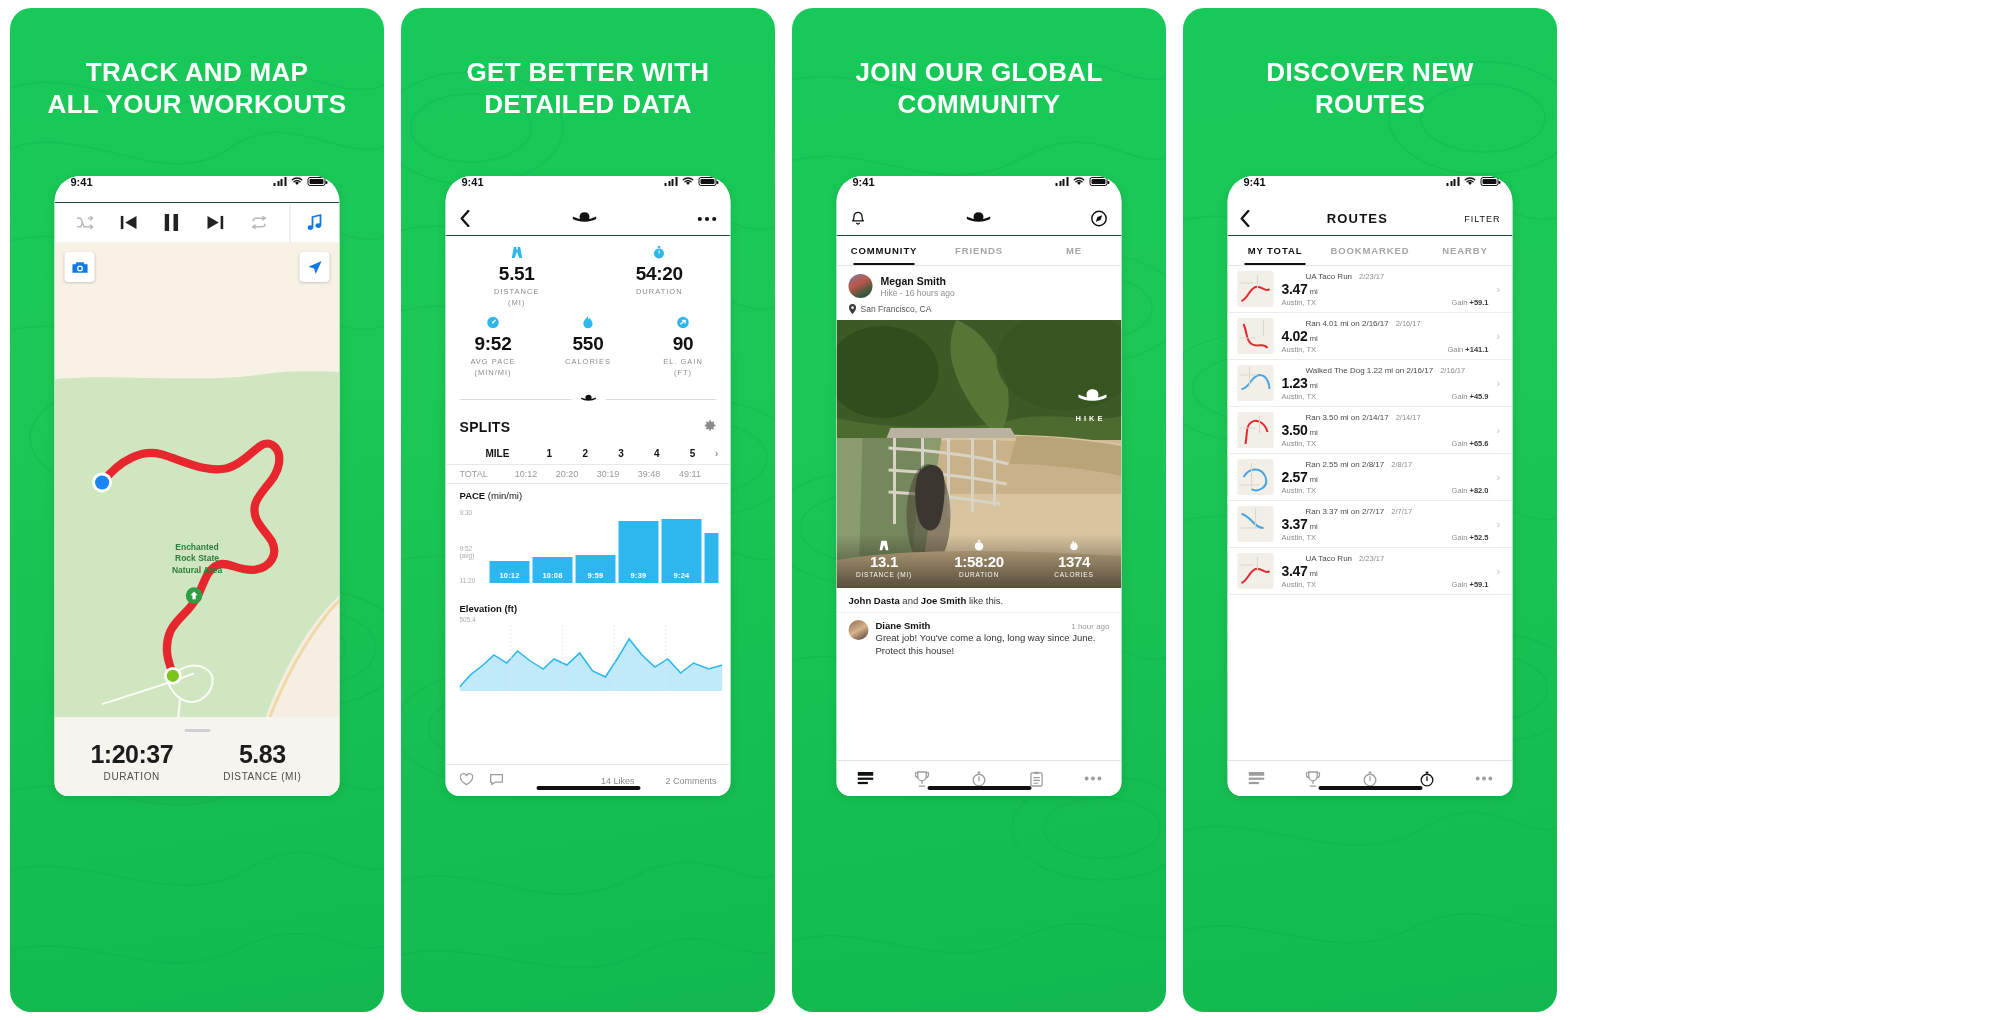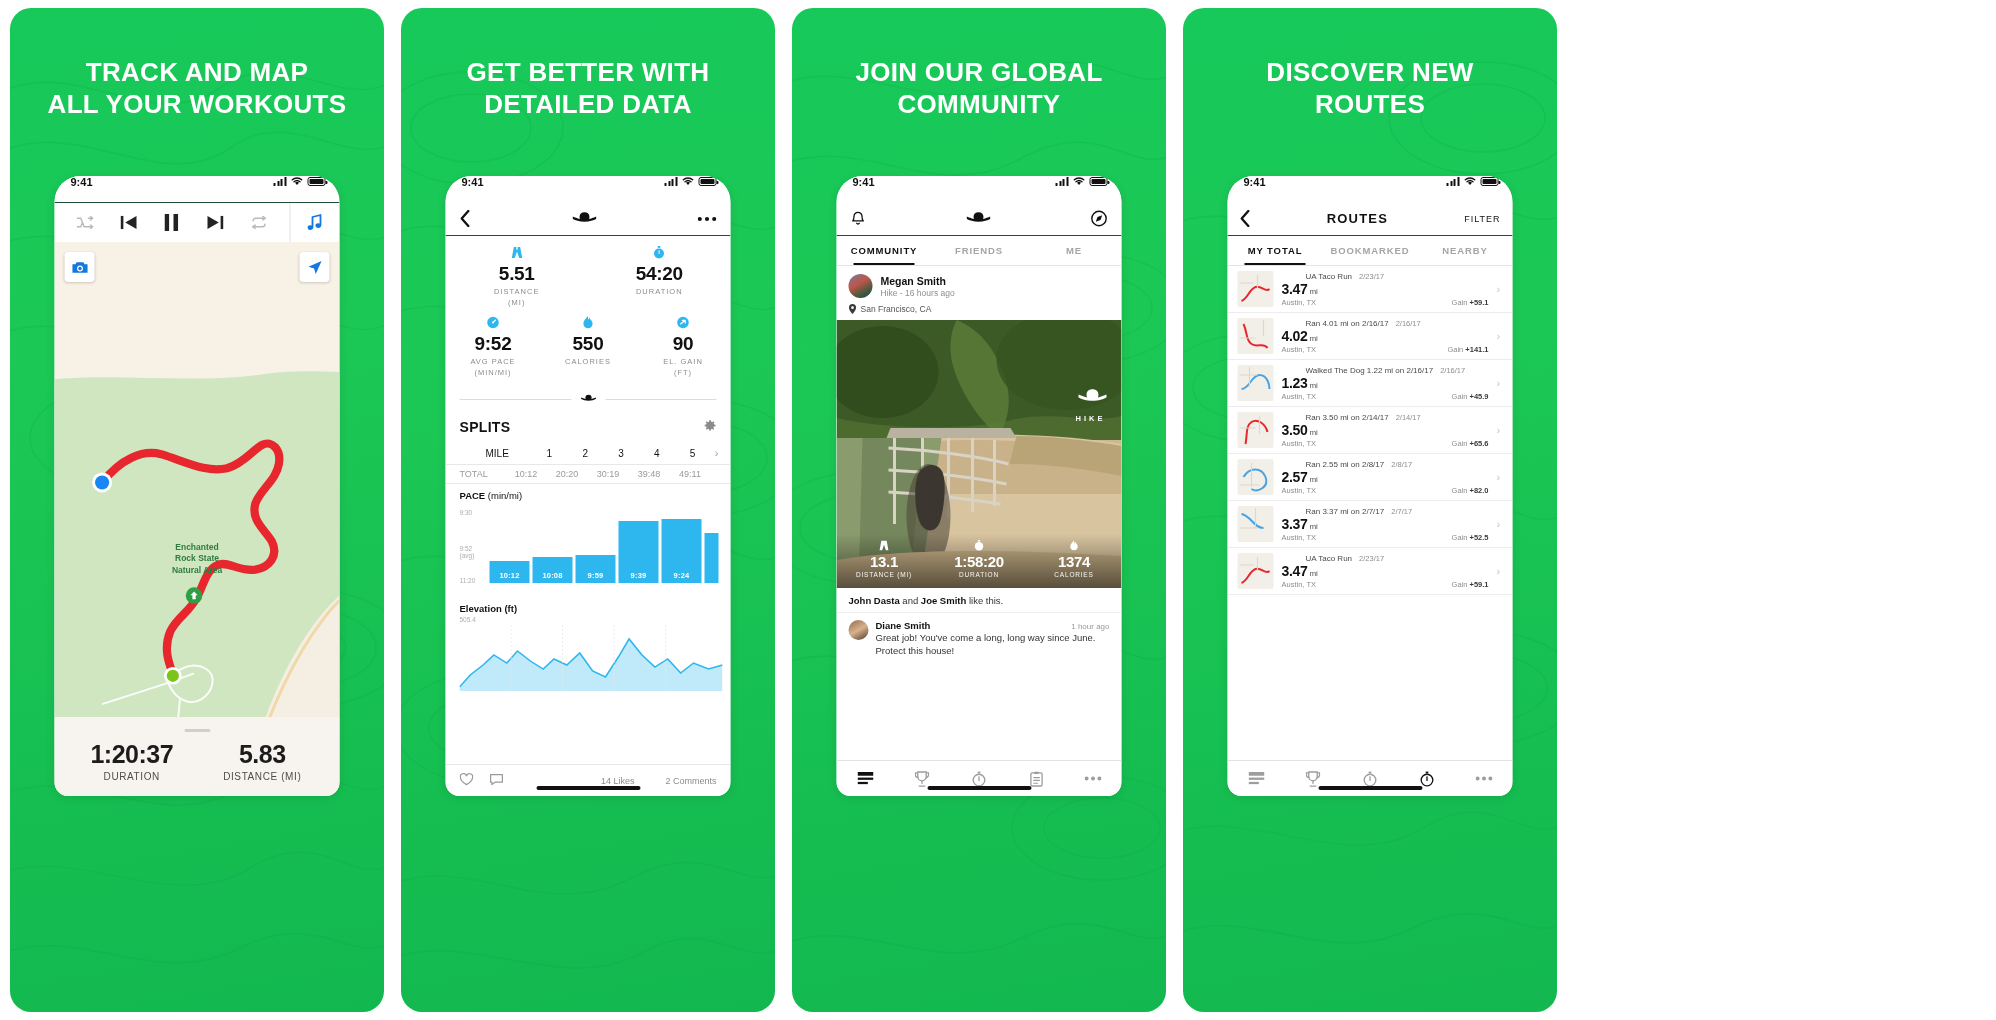--- a/index.html
+++ b/index.html
@@ -134,21 +134,21 @@
   .divider-ua { display:flex; align-items:center; padding: 2px 14px 6px; }
   .divider-ua .ln { flex:1; height:1px; background:#dcdcdc; }
   .divider-ua .ua { margin: 0 8px; color:#111; }
 
   .splits-hd { display:flex; align-items:center; justify-content:space-between; padding: 4px 14px 6px; }
   .splits-title { font-size: 14px; font-weight:bold; color:#111; letter-spacing:.3px; }
   .gear { color:#8b8b8b; }
 
   .splits-table { font-size: 9px; }
   .st-row { display:flex; align-items:center; padding: 0 8px 0 14px; }
-  .st-head { height: 22px; font-weight:normal; color:#111; font-size:10px;padding-left:40px; }
+  .st-head { height: 22px; font-weight:bold; color:#111; font-size:10px;padding-left:40px; }
   .st-total { height: 20px; color:#9a9a9a; border-top:1px solid #e8e8e8; border-bottom:1px solid #e8e8e8; }
   .st-lbl { width: 46px; flex:0 0 46px; }
   .st-cells { flex:1; display:flex; }
   .st-cells span { flex:1; text-align:center; }
   .st-arrow { width:12px; flex:0 0 12px; text-align:center; color:#9a9a9a; font-size:11px;}
 
   .pace-block { padding: 6px 8px 0 14px; }
   .pace-title { font-size: 9.5px; font-weight:bold; color:#111; }
   .pace-unit { font-weight: normal; color:#111; }
   .chart-wrap { position:relative; height: 96px; margin-top: 4px; }

